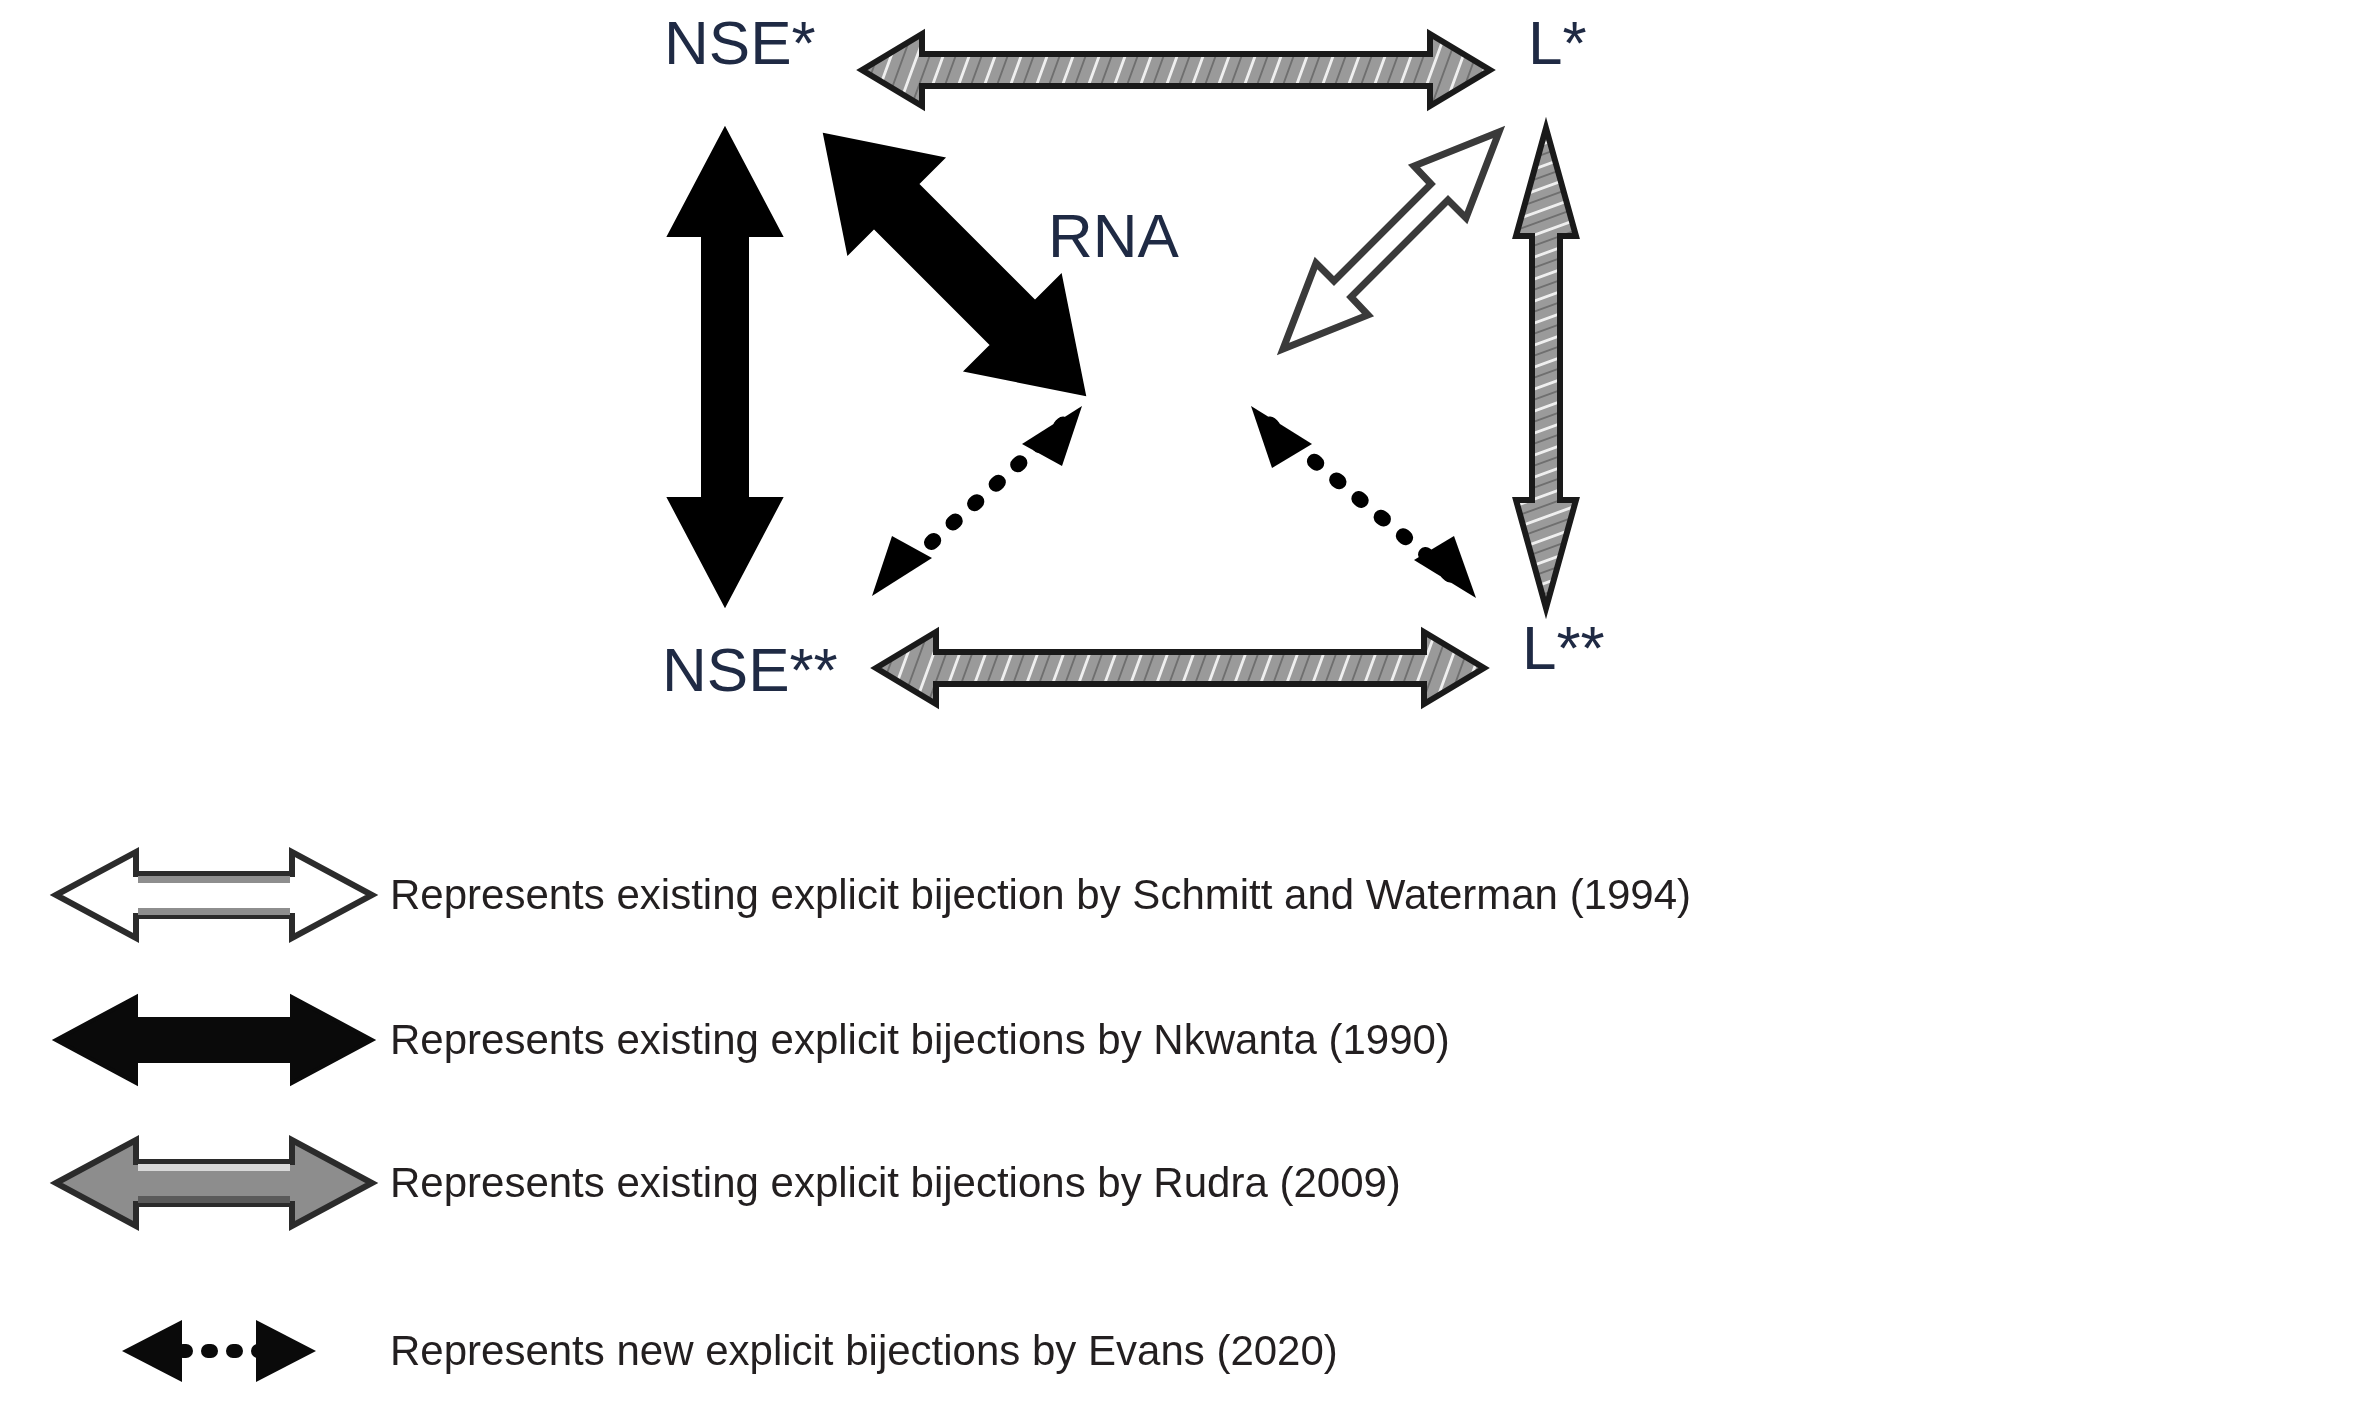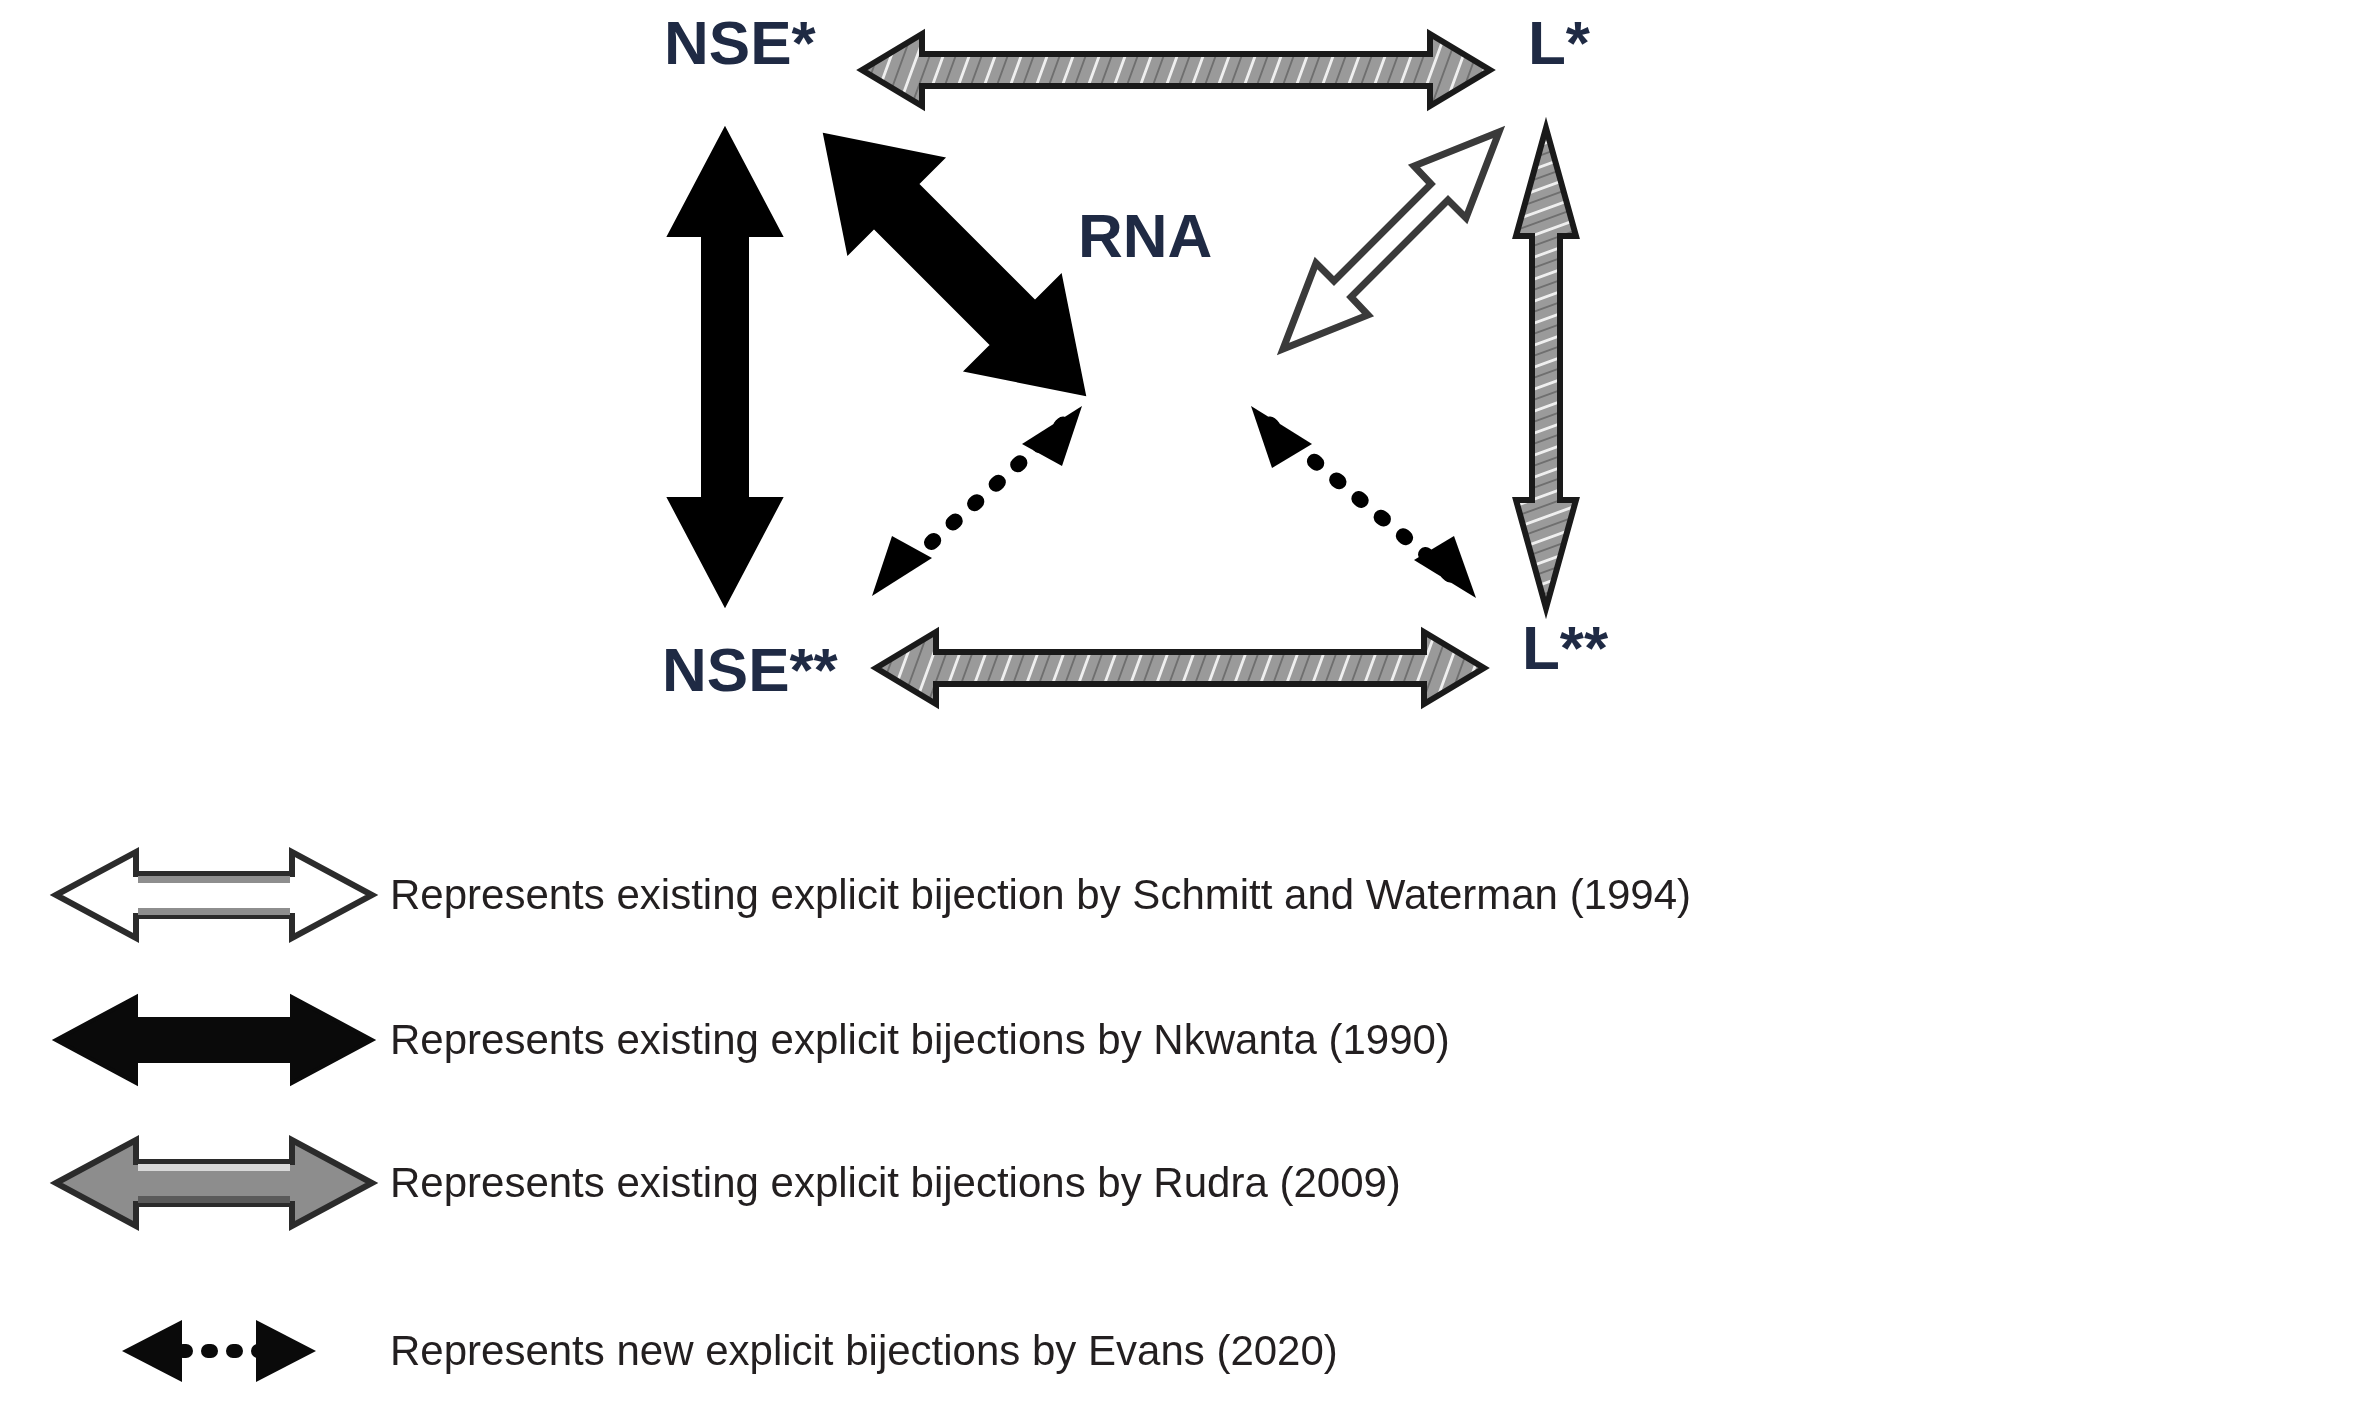--- a/index.html
+++ b/index.html
@@ -34,25 +34,25 @@
     top: 0;
   }
   .node-label {
     position: absolute;
     color: #1f2a44;
     font-family: "Liberation Sans", sans-serif;
     font-size: 62px;
     line-height: 62px;
     letter-spacing: 0px;
     white-space: nowrap;
-    font-weight: 700;
+    font-weight: 400;
   }
   #node-nse-star  { left: 664px;  top: 12px; }
   #node-l-star    { left: 1528px; top: 12px; }
-  #node-rna       { left: 1078px; top: 205px; }
+  #node-rna       { left: 1048px; top: 205px; }
   #node-nse-2star { left: 662px;  top: 639px; }
   #node-l-2star   { left: 1522px; top: 617px; }
 
   
   #legend {
     position: absolute;
     left: 0;
     top: 830px;
     width: 2368px;
     height: 575px;

